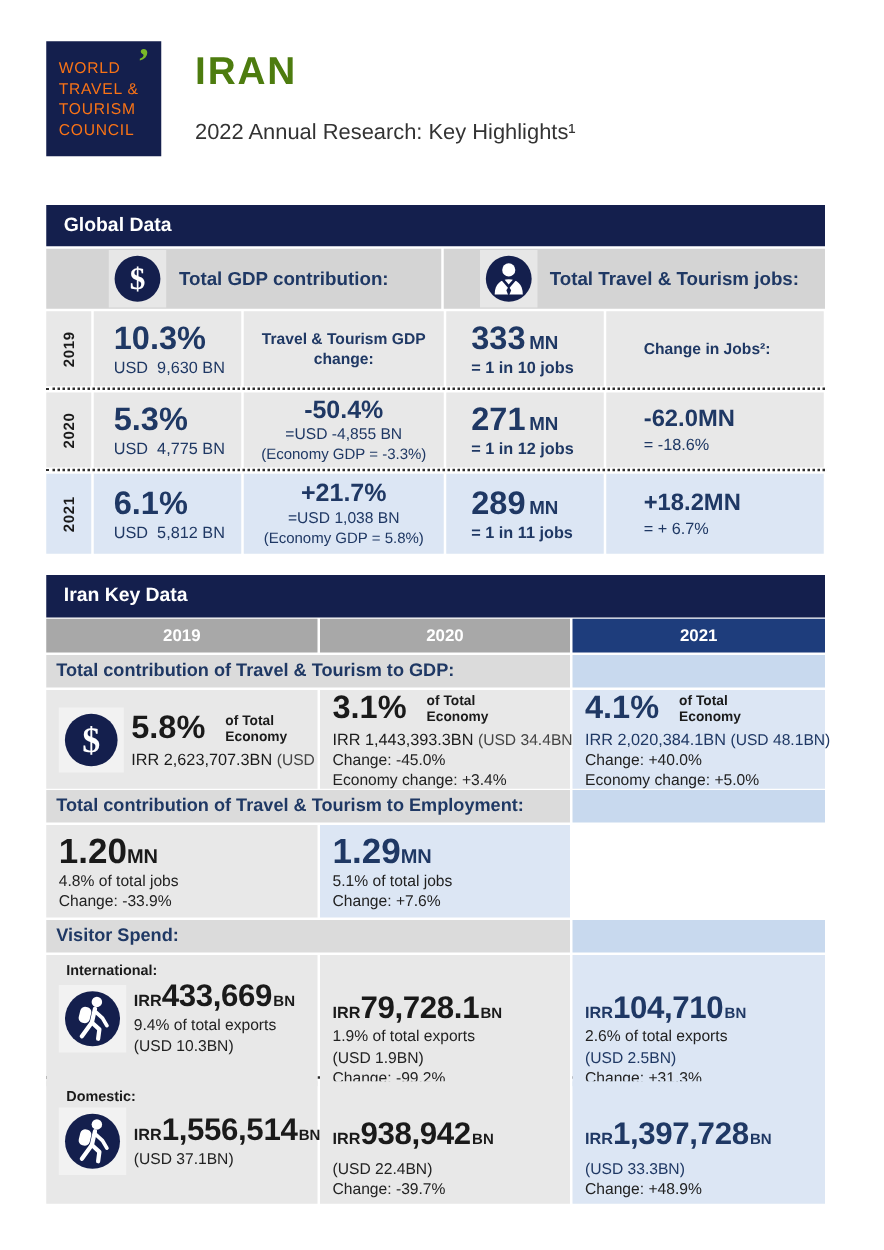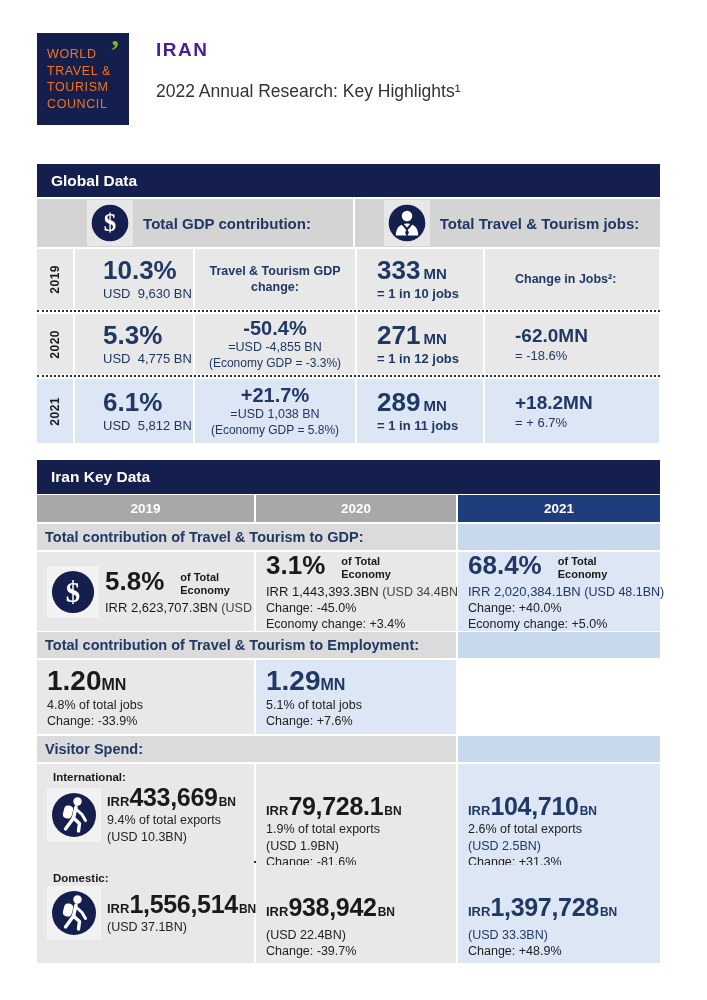--- a/index.html
+++ b/index.html
@@ -11,21 +11,21 @@
   html,body{margin:0;padding:0;}
   body{width:707px;height:1000px;background:#fff;font-family:"Liberation Sans",sans-serif;color:#1a1a1a;overflow:hidden;}
   .page{position:relative;width:707px;height:1000px;}
 
   
   .header{display:flex;margin:33px 47px 0 37px;}
   .logo{position:relative;width:92px;height:92px;background:var(--navy);display:flex;flex-direction:column;justify-content:center;padding-left:10px;flex:none;}
   .logo-line{color:#f97316;font-family:Liberation Sans, sans-serif;font-size:12.5px;letter-spacing:.6px;line-height:1.32;}
   .logo-mark{position:absolute;top:0px;right:9px;color:var(--green);font-size:30px;font-weight:bold;font-family:"Liberation Serif",serif;line-height:1.1;}
   .header-text{margin-left:27px;padding-top:6px;}
-  .page-title{font-size:19px;font-weight:bold;letter-spacing:1.5px;color:#4c1d95;}
+  .page-title{font-size:31px;font-weight:bold;letter-spacing:1.5px;color:#4d7c0f;}
   .page-subtitle{font-size:17.5px;color:#333;margin-top:20px;}
 
   
   .tbl{margin:0 47px 0 37px;width:623px;}
   .bar{background:var(--navy);color:#fff;font-weight:bold;font-size:15.5px;padding:0 14px;display:flex;align-items:center;}
   .cell{display:flex;flex-direction:column;justify-content:center;}
   .dotted-sep{border-top:2px dotted #2e2e2e;height:0;margin:1px 0;}
   .icon-tile{background:rgba(255,255,255,.45);padding:3px;display:inline-flex;flex:none;}
   b{font-weight:normal;margin-top:32px;}
 
@@ -34,21 +34,21 @@
   .g-row{display:grid;grid-template-columns:36px 118px 160px 126px 174px;column-gap:2px;margin-top:2px;}
   .g-row > .cell{background:var(--row-gray);}
   .icons-row{height:48px;grid-template-columns:316px 305px;}
   .icons-row > .cell{background:var(--icon-row-gray);flex-direction:row;align-items:center;gap:10px;padding-left:8px;}
   .icohead-label{font-size:15px;font-weight:bold;color:var(--text-navy);}
   .gdata{height:60px;}
   .r2021{height:64px;}
   .r2021 > .cell{background:var(--light-blue);}
   .year-cell{align-items:center;}
   .year-cell span{writing-mode:vertical-rl;transform:rotate(180deg);font-weight:bold;font-size:12px;color:#1a1a1a;letter-spacing:.5px;}
-  .val-cell{padding-left:28px;}
+  .val-cell{padding-left:16px;}
   .big-pct{font-size:26px;font-weight:bold;color:var(--text-navy);line-height:1.05;}
   .usd-line{font-size:13px;color:var(--text-navy);margin-top:2px;white-space:nowrap;}
   .chg-cell{align-items:center;text-align:center;color:var(--text-navy);}
   .chg-title{font-size:12.5px;font-weight:bold;line-height:1.3;max-width:140px;}
   .chg-pct{font-size:20px;font-weight:bold;line-height:1.15;}
   .chg-sub{font-size:12.5px;line-height:1.25;}
   .chg-sub2{font-size:12px;line-height:1.25;}
   .jobs-cell{padding-left:20px;color:var(--text-navy);}
   .jobs-line{white-space:nowrap;line-height:1.05;}
   .jobs-num{font-size:26px;font-weight:bold;}
@@ -255,21 +255,21 @@
               <span class="kd-oftotal">of Total Economy</span>
             </div>
           <div class="kd-irr"><b>IRR 1,443,393.3BN</b> <span class="kd-usd">(USD 34.4BN)</span></div>
           <div class="kd-chg"><span>Change:</span> <b>-45.0%</b></div>
           <div class="kd-chg"><span>Economy change:</span> <span>+3.4%</span></div>
         </div>
       </div>
       <div class="cell navy-txt">
         <div class="kd-body">
           <div class="kd-top">
-              <span class="kd-pct">68.4%</span>
+              <span class="kd-pct">4.1%</span>
               <span class="kd-oftotal">of Total Economy</span>
             </div>
           <div class="kd-irr"><b>IRR 2,020,384.1BN</b> <span class="kd-usd">(USD 48.1BN)</span></div>
           <div class="kd-chg"><span>Change:</span> <b>+40.0%</b></div>
           <div class="kd-chg"><span>Economy change:</span> <span>+5.0%</span></div>
         </div>
       </div>
     </div>
 
     <div class="i-row band">
@@ -326,21 +326,21 @@
       </div>
       <div class="cell vs-cell">
         <div class="kd-body vs-offset">
           <div class="vs-line">
               <span class="vs-irr">IRR</span>
               <span class="vs-num">79,728.1</span>
               <span class="vs-bn">BN</span>
             </div>
           <div class="kd-sub"><b>1.9%</b><span> of total exports</span></div>
           <div class="kd-sub">(USD 1.9BN)</div>
-          <div class="kd-chg"><span>Change:</span> <b>-81.6%</b></div>
+          <div class="kd-chg"><span>Change:</span> <b>-99.2%</b></div>
         </div>
       </div>
       <div class="cell vs-cell navy-txt">
         <div class="kd-body vs-offset">
           <div class="vs-line">
               <span class="vs-irr">IRR</span>
               <span class="vs-num">104,710</span>
               <span class="vs-bn">BN</span>
             </div>
           <div class="kd-sub"><b>2.6%</b><span> of total exports</span></div>

